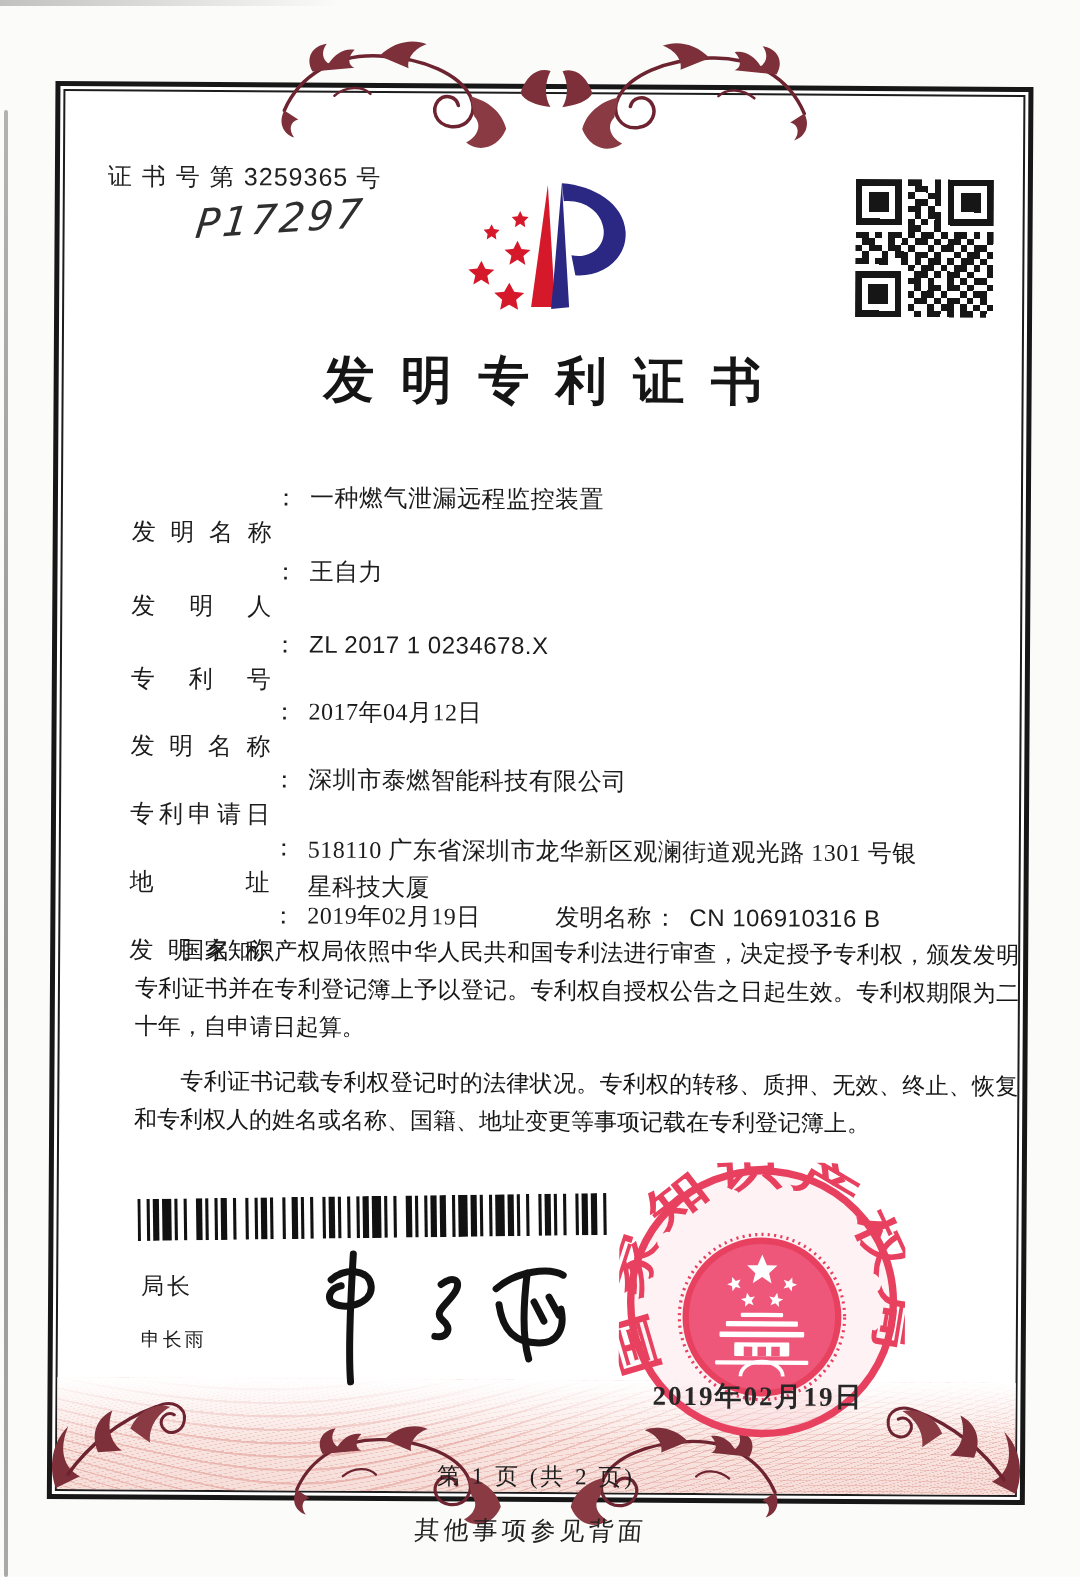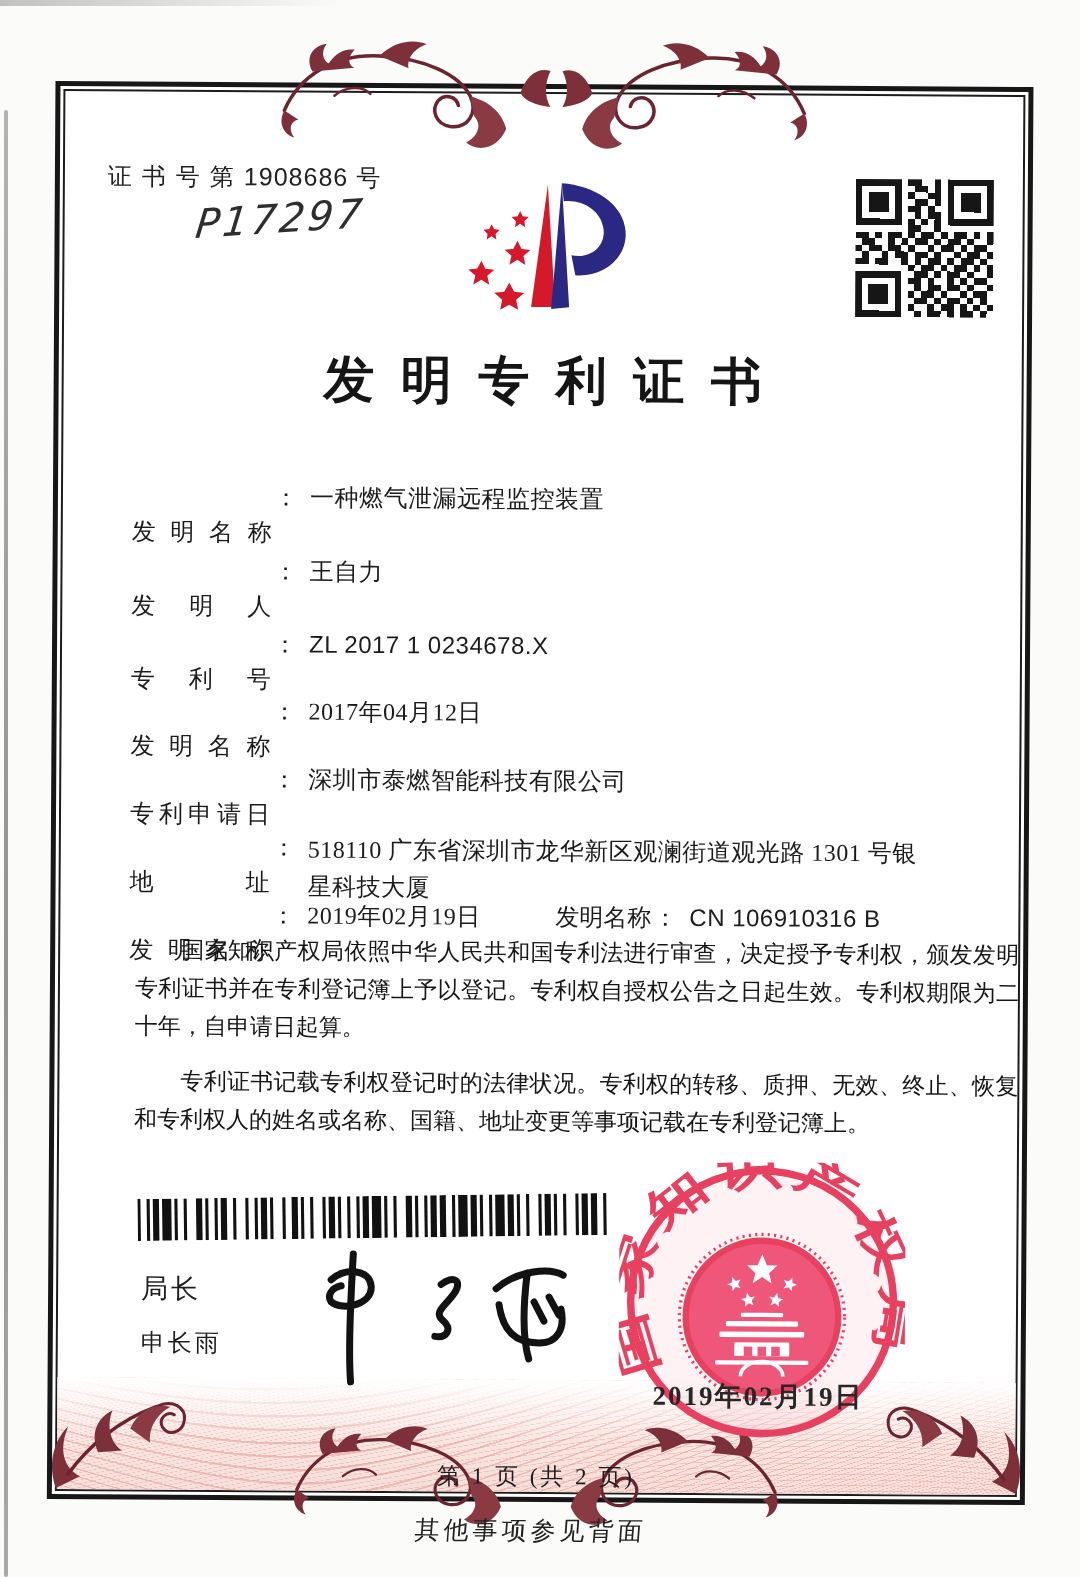--- a/index.html
+++ b/index.html
@@ -51,22 +51,22 @@
   .fval{letter-spacing:.5px;}
   .fval-wrap{display:inline-block;width:628px;white-space:normal;line-height:1.55;vertical-align:top;}
   .pair2{position:absolute;left:426px;top:0;}
   
   .body-text{position:absolute;left:80px;top:845px;width:884px;font-size:23px;
     line-height:38px;text-align:justify;color:#161616;}
   .body-text p{margin:0 0 17px 0;text-indent:2em;}
   
   .barcode{position:absolute;left:84px;top:1108px;width:472px;height:42px;transform:rotate(-1.1deg);}
   .barcode svg{width:100%;height:100%;fill:#111;}
-  .sig-title{position:absolute;left:88px;top:1184px;font-size:27px;letter-spacing:3px;}
-  .sig-name{position:absolute;left:88px;top:1240px;font-size:24px;letter-spacing:3px;}
+  .sig-title{position:absolute;left:88px;top:1184px;font-size:23px;letter-spacing:3px;}
+  .sig-name{position:absolute;left:88px;top:1240px;font-size:19px;letter-spacing:3px;}
   .signature{position:absolute;left:238px;top:1158px;width:300px;height:140px;}
   .seal{position:absolute;left:566px;top:1072px;width:286px;height:286px;}
   .seal-date{position:absolute;left:600px;top:1288px;font-size:27px;font-weight:bold;
     letter-spacing:2px;color:#272727;z-index:5;}
   .page-indicator{position:absolute;left:0;top:1372px;width:100%;text-align:center;
     font-size:23px;letter-spacing:3px;color:#1d1d1d;z-index:4;}
   .back-note{position:absolute;left:0;top:1514px;width:100%;text-align:center;
     font-size:25px;letter-spacing:4px;color:#222;transform:skewX(-4deg);}
 </style>
 </head>
@@ -109,21 +109,21 @@
     </svg>
     <svg class="orn orn-corner-bl" width="160" height="150" viewBox="0 0 160 150">
       <use href="#cornerspray"></use>
     </svg>
     <svg class="orn orn-corner-br" width="160" height="150" viewBox="0 0 160 150">
       <use href="#cornerspray"></use>
     </svg>
 
     <div class="cert-no">
       <span>证 书 号 第</span>
-      <b>1908686</b>
+      <b>3259365</b>
       <span>号</span>
     </div>
     <div class="handwritten">P17297</div>
 
     <svg class="logo" viewBox="0 0 226 162">
       <g fill="#d6182b">
         <path d="M78,44 l3,6 7,1 -5,5 1,7 -6,-4 -6,4 1,-7 -5,-5 7,-1 Z" transform="scale(0.85) translate(12,8)"></path>
         <path d="M52,58 l3,6 7,1 -5,5 1,7 -6,-4 -6,4 1,-7 -5,-5 7,-1 Z" transform="scale(0.8) translate(8,14)"></path>
         <path d="M74,74 l4,8 9,1 -7,6 2,9 -8,-5 -8,5 2,-9 -7,-6 9,-1 Z"></path>
         <path d="M38,94 l4,8 9,1 -7,6 2,9 -8,-5 -8,5 2,-9 -7,-6 9,-1 Z"></path>

